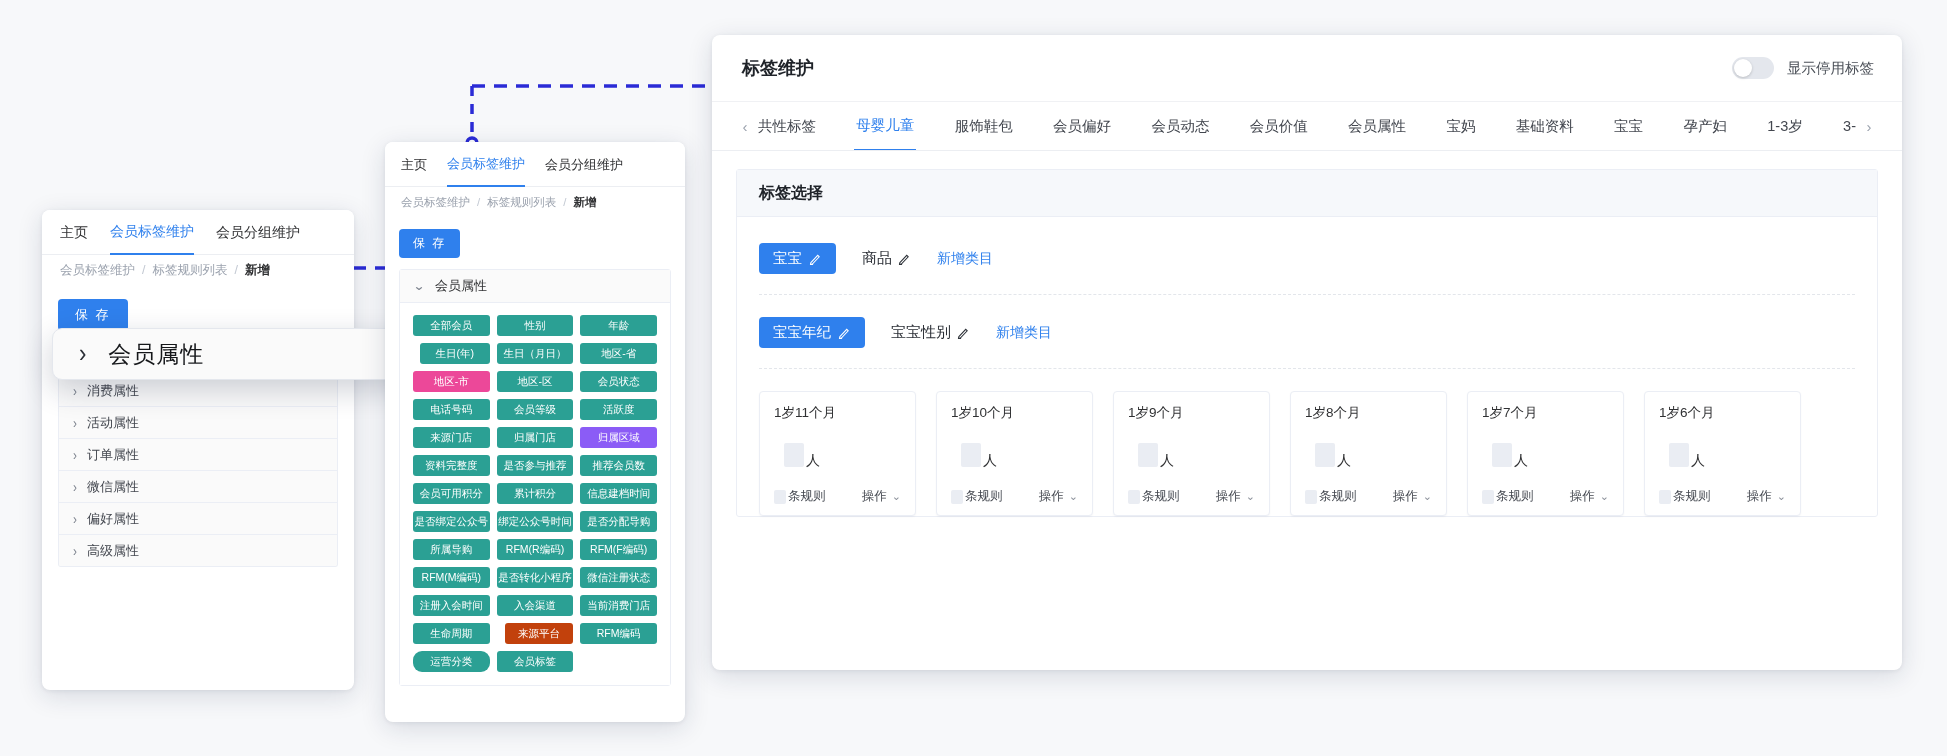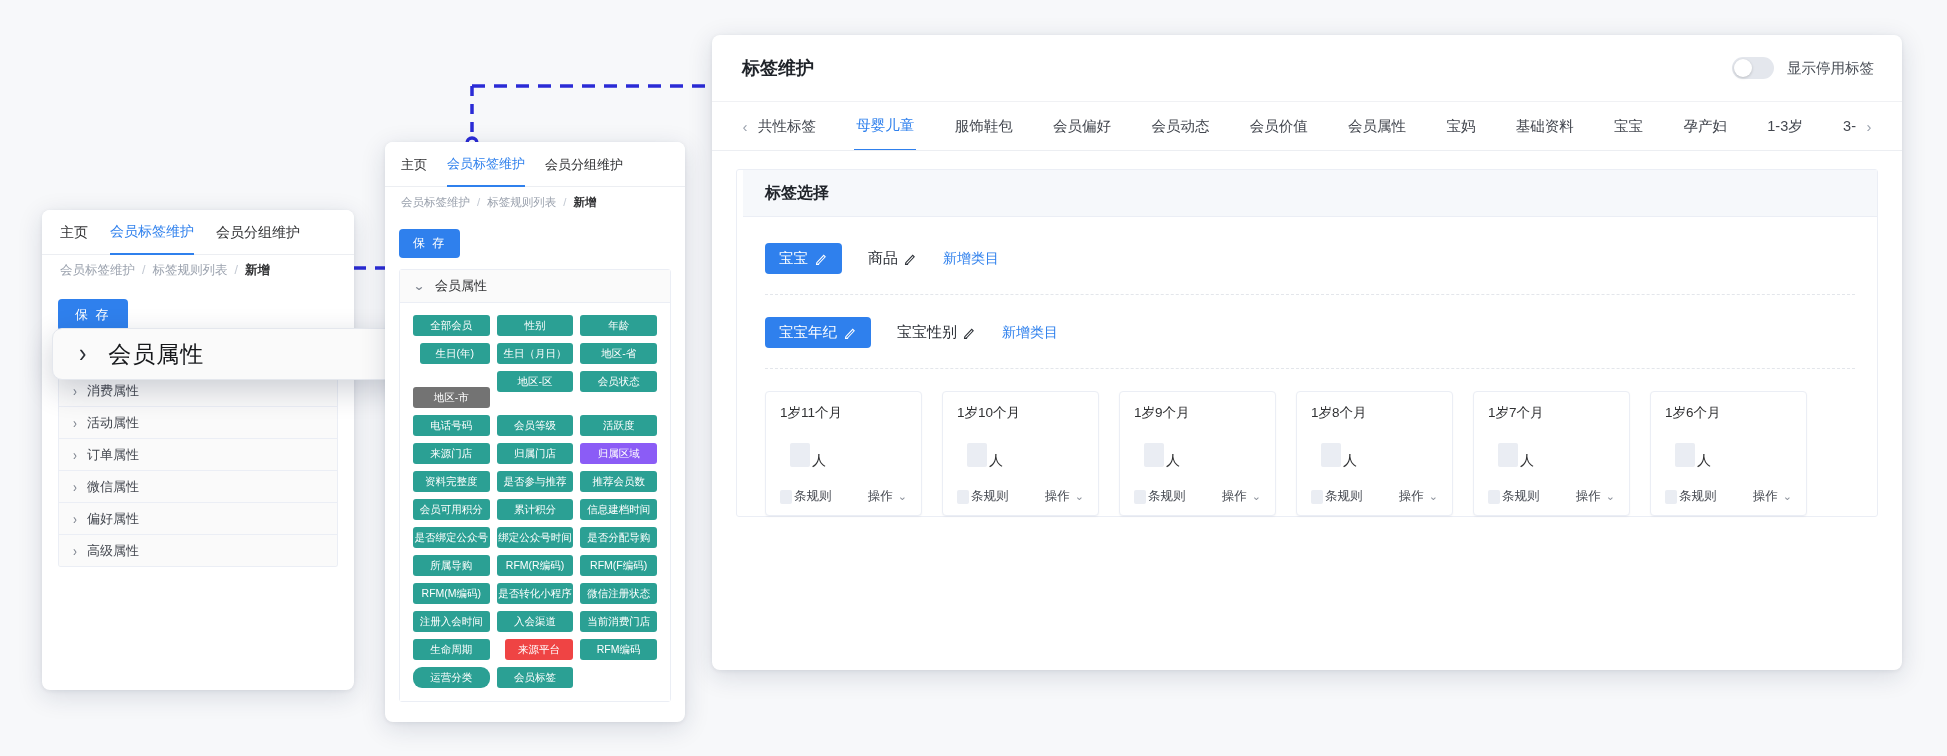--- a/index.html
+++ b/index.html
@@ -79,21 +79,21 @@
                     font-family:"Liberation Sans","DejaVu Sans",sans-serif;background:transparent;}
   .search-box input::placeholder{color:#b6bbc4;}
 
   .tabs-bar{display:flex;align-items:center;padding:0 22px;border-bottom:1px solid #eceef2;height:48px;}
   .tab-arrow{width:22px;flex:0 0 22px;display:flex;align-items:center;justify-content:center;
              color:#9aa1ad;font-size:15px;cursor:pointer;}
   .tabs{flex:1;display:flex;align-items:center;justify-content:space-between;height:48px;overflow:hidden;}
   .tab{height:47px;line-height:47px;font-size:14.5px;color:#43474f;white-space:nowrap;cursor:pointer;padding:0 2px;}
   .tab.active{color:#2f80ed;border-bottom:2px solid #2f80ed;}
 
-  .sel-card{margin:18px 24px 0 24px;border:1px solid #ebeef5;border-radius:3px;background:#fff;padding-left:6px;}
+  .sel-card{margin:18px 24px 0 24px;border:1px solid #ebeef5;border-radius:3px;background:#fff;}
   .sel-head{height:46px;display:flex;align-items:center;padding:0 22px;background:#f6f8fb;
             border-bottom:1px solid #ebeef5;font-size:16px;font-weight:bold;color:#1f2329;}
   .sel-body{padding:26px 22px 0 22px;}
   .cat-row{display:flex;align-items:center;gap:26px;padding-bottom:20px;
            border-bottom:1px dashed #e3e6eb;}
   .cat-row.second{padding-top:22px;padding-bottom:20px;}
   .cat-pill{background:#2f80ed;color:#fff;border-radius:4px;padding:6px 14px;font-size:14.5px;
             display:flex;align-items:center;gap:7px;cursor:pointer;}
   .cat-plain{color:#2b2f36;font-size:15px;display:flex;align-items:center;gap:6px;cursor:pointer;text-align:right;}
   .cat-link{color:#2f80ed;font-size:14px;cursor:pointer;}
@@ -206,21 +206,21 @@
         <span class="chev-down">⌄</span>
         <span>会员属性</span>
       </div>
       <div class="tag-grid" id="mid-tag-grid">
           <div class="tag-chip" style="background: rgb(43, 160, 148);">全部会员</div>
           <div class="tag-chip" style="background: rgb(43, 160, 148);">性别</div>
           <div class="tag-chip" style="background: rgb(43, 160, 148);">年龄</div>
           <div class="tag-chip" style="background: rgb(43, 160, 148); margin-left: 7px;">生日(年)</div>
           <div class="tag-chip" style="background: rgb(43, 160, 148);">生日（月日）</div>
           <div class="tag-chip" style="background: rgb(43, 160, 148);">地区-省</div>
-          <div class="tag-chip" style="background: #737373; margin-top: 16px;">地区-市</div>
+          <div class="tag-chip" style="background: #ec4899;">地区-市</div>
           <div class="tag-chip" style="background: rgb(43, 160, 148);">地区-区</div>
           <div class="tag-chip" style="background: rgb(43, 160, 148);">会员状态</div>
           <div class="tag-chip" style="background: rgb(43, 160, 148);">电话号码</div>
           <div class="tag-chip" style="background: rgb(43, 160, 148);">会员等级</div>
           <div class="tag-chip" style="background: rgb(43, 160, 148);">活跃度</div>
           <div class="tag-chip" style="background: rgb(43, 160, 148);">来源门店</div>
           <div class="tag-chip" style="background: rgb(43, 160, 148);">归属门店</div>
           <div class="tag-chip" style="background: #8b5cf6;">归属区域</div>
           <div class="tag-chip" style="background: rgb(43, 160, 148);">资料完整度</div>
           <div class="tag-chip" style="background: rgb(43, 160, 148);">是否参与推荐</div>
@@ -234,21 +234,21 @@
           <div class="tag-chip" style="background: rgb(43, 160, 148);">所属导购</div>
           <div class="tag-chip" style="background: rgb(43, 160, 148);">RFM(R编码)</div>
           <div class="tag-chip" style="background: rgb(43, 160, 148);">RFM(F编码)</div>
           <div class="tag-chip" style="background: rgb(43, 160, 148);">RFM(M编码)</div>
           <div class="tag-chip" style="background: rgb(43, 160, 148);">是否转化小程序</div>
           <div class="tag-chip" style="background: rgb(43, 160, 148);">微信注册状态</div>
           <div class="tag-chip" style="background: rgb(43, 160, 148);">注册入会时间</div>
           <div class="tag-chip" style="background: rgb(43, 160, 148);">入会渠道</div>
           <div class="tag-chip" style="background: rgb(43, 160, 148);">当前消费门店</div>
           <div class="tag-chip" style="background: rgb(43, 160, 148);">生命周期</div>
-          <div class="tag-chip" style="background: #ef4444; margin-left: 8px;">来源平台</div>
+          <div class="tag-chip" style="background: #c2410c; margin-left: 8px;">来源平台</div>
           <div class="tag-chip" style="background: rgb(43, 160, 148);">RFM编码</div>
           <div class="tag-chip" style="background: rgb(43, 160, 148); border-radius: 9px;">运营分类</div>
           <div class="tag-chip" style="background: rgb(43, 160, 148);">会员标签</div>
           <div class="tag-chip" style="background: rgb(43, 160, 148); visibility: hidden;"></div>
         </div>
     </div>
   </div>
 
   <div class="panel shadow" id="right-panel">
 

